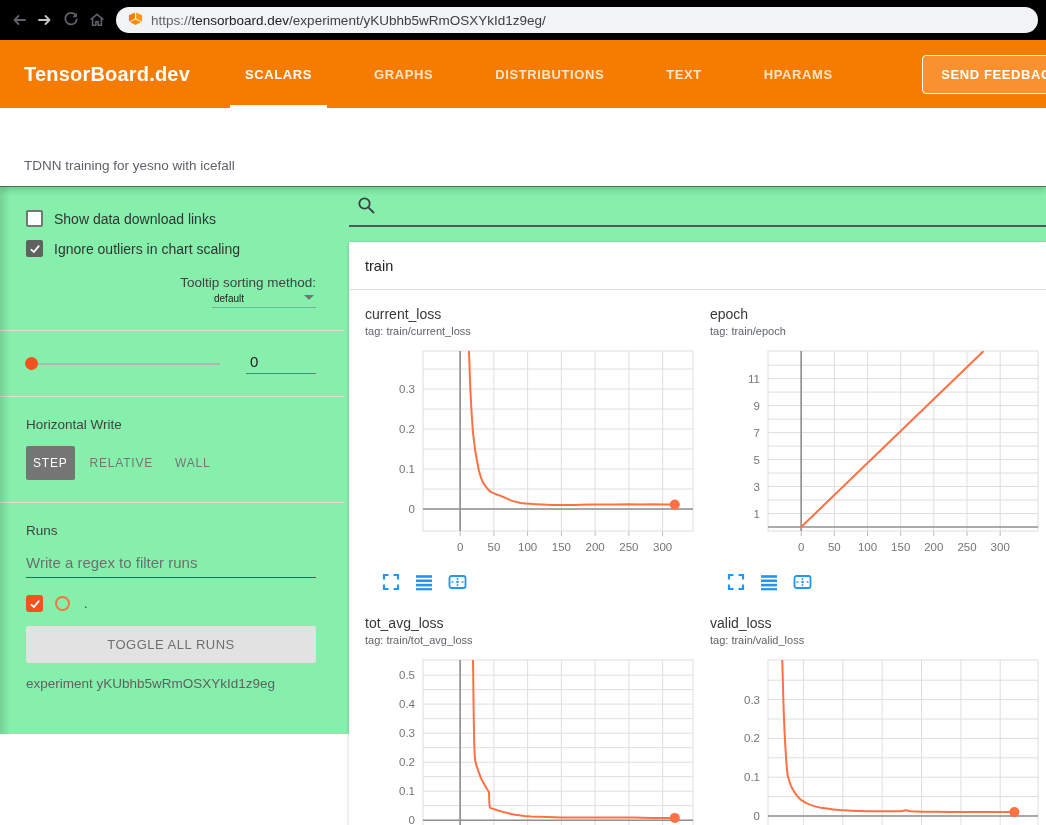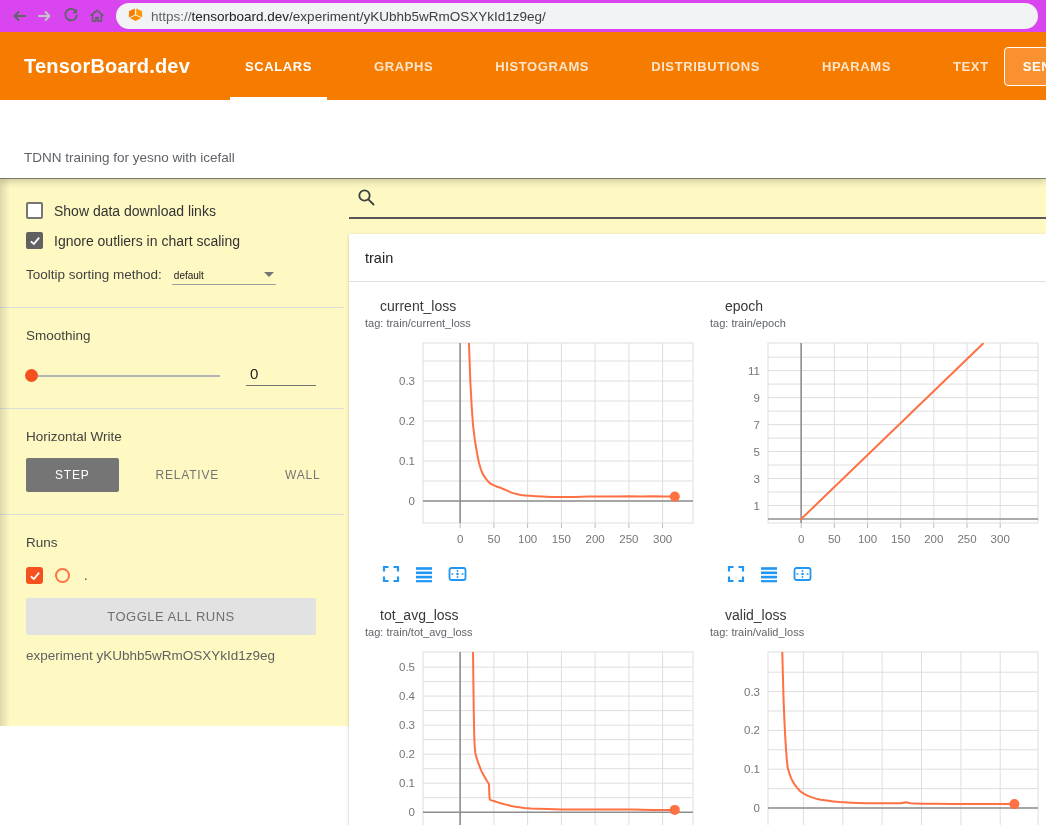--- a/index.html
+++ b/index.html
@@ -1,80 +1,80 @@
 <!DOCTYPE html>
 <html><head>
 <meta charset="utf-8">
 <style>
   * { margin:0; padding:0; box-sizing:border-box; }
   html,body { width:1046px; height:825px; overflow:hidden; background:#fff;
     font-family:"Liberation Sans", sans-serif; }
 
   
-  .browser-bar { height:32px; background:#d946ef; display:flex; align-items:center; padding:0 8px 0 6px; }
+  .browser-bar { height:40px; background:#000000; display:flex; align-items:center; padding:0 8px 0 6px; }
   .nav-btn { width:26px; height:26px; display:flex; align-items:center; justify-content:center; border-radius:50%; flex:0 0 auto; }
   .url-pill { flex:1; height:26px; background:#f1f3f4; border-radius:13px; display:flex; align-items:center; padding:0 12px; margin-left:6px; overflow:hidden; }
   .url-text { font-size:13.5px; color:#202124; white-space:nowrap; margin-left:8px; }
   .url-text .proto { color:#5f6368; }
   .url-text .path { color:#3c4043; }
 
   
   .tb-header { height:68px; background:#f57c00; display:flex; align-items:stretch; padding:0 0 0 24px; overflow:hidden; position:relative; z-index:6; }
   .brand { color:#fff; font-size:20px; font-weight:bold; align-self:center; letter-spacing:0.2px; }
   .tabs { display:flex; margin-left:40px;gap:32px; }
   .tab { display:flex; align-items:center; padding:0 15px; color:rgba(255,255,255,0.8); font-size:13px; font-weight:bold; letter-spacing:0.6px; cursor:pointer; border-bottom:3px solid transparent; border-top:3px solid transparent; }
   .tab.active { color:#fff; border-bottom:3px solid #fff; }
   .feedback-btn { align-self:center; margin-left:auto; margin-right:-34px; background:#f99130; border:1.5px solid #fff; border-radius:4px; color:#fff; font-size:13px; font-weight:bold; letter-spacing:0.6px; padding:11px 18px; white-space:nowrap; font-family:inherit; }
 
   
   .exp-row { height:78px; background:#fff; display:flex; align-items:flex-end; padding:0 0 13px 24px; position:relative; z-index:5; box-shadow:0 1px 0 rgba(0,0,0,0.42), 0 4px 7px rgba(0,0,0,0.18); }
   .exp-title { font-size:13.5px; color:#5f6368; }
 
   
-  .body { height:548px; display:flex; background:#fef9c3; position:relative; }
+  .body { height:548px; display:flex; background:#86efac; position:relative; }
   .body::before { content:""; position:absolute; left:0; top:0; bottom:0; width:10px; background:linear-gradient(to right, rgba(0,0,0,0.13), rgba(0,0,0,0)); pointer-events:none; }
 
   
   .sidebar { width:344px; flex:0 0 344px; padding:24px 28px 0 26px; }
   .check-row { display:flex; align-items:center; margin-bottom:13px; }
   .cbox { width:17px; height:17px; border:2px solid #757575; border-radius:2px; flex:0 0 auto; display:flex; align-items:center; justify-content:center; background:#fff; }
   .cbox.checked { background:#616161; border-color:#616161; }
   .cbox.orange { background:#f4511e; border-color:#f4511e; border-radius:3px; }
   .check-label { margin-left:11px; font-size:14px; color:#333; }
-  .tooltip-row { display:flex; align-items:flex-end; margin-top:18px; }
+  .tooltip-row { display:flex; align-items:flex-end; margin-top:18px;flex-direction:column; }
   .tooltip-label { font-size:13.5px; color:#424242; padding-bottom:3px; }
   .select-box { margin-left:10px; width:104px; border-bottom:1px solid #9e9e9e; display:flex; align-items:flex-end; justify-content:space-between; padding:0 2px 3px 2px; cursor:pointer; }
   .select-value { font-size:10px; color:#212121; }
   .select-arrow { width:0; height:0; border-left:5px solid transparent; border-right:5px solid transparent; border-top:5px solid #757575; margin-bottom:4px; }
   .divider { border-top:1px solid #dcdcdc; margin:22px -28px 20px -26px; }
   .section-label { font-size:13.5px; color:#424242; }
   .slider-row { display:flex; align-items:center; margin-top:22px; }
   .slider-track { flex:1; height:2px; background:#b4b4b4; position:relative; cursor:pointer; }
   .slider-thumb { position:absolute; left:-1px; top:-5.5px; width:13px; height:13px; border-radius:50%; background:#f4511e; }
   .slider-value { width:70px; margin-left:26px; border-bottom:1px solid #757575; font-size:15px; color:#212121; padding:0 2px 3px 4px; }
   .axis-btns { display:flex; gap:8px; margin-top:14px; }
-  .axis-btn { font-family:inherit; font-size:12px; letter-spacing:0.8px; color:#757575; background:transparent; border:none; padding:10px 29px; border-radius:2px; cursor:pointer; }
+  .axis-btn { font-family:inherit; font-size:12px; letter-spacing:0.8px; color:#757575; background:transparent; border:none; padding:10px 7px; border-radius:2px; cursor:pointer; }
   .axis-btn.active { background:#757575; color:#fff; }
   .regex-input { display:block; width:100%; border:none; outline:none; background:transparent; font-family:inherit; font-size:15px; color:#212121; margin-top:16px; padding:0 0 6px 0; border-bottom:1.5px solid #555; }
   .regex-input::placeholder { color:#6f6f6f; }
   .run-row { display:flex; align-items:center; margin-top:17px; cursor:pointer; }
   .run-circle { width:15px; height:15px; border:2px solid #ff7043; border-radius:50%; margin-left:12px; flex:0 0 auto; }
   .run-name { margin-left:14px; font-size:13px; color:#424242; }
   .toggle-btn { display:block; width:100%; margin-top:14px; background:#e2e2e2; border:none; border-radius:2px; font-family:inherit; font-size:13px; letter-spacing:0.5px; color:#6f6f6f; padding:11px 0; cursor:pointer; }
   .exp-label { margin-top:13px; font-size:13.5px; color:#616161; }
 
   
   .main { flex:1; padding:10px 0 0 5px; min-width:0; }
   .search-row { display:flex; align-items:center; border-bottom:2px solid #575757; padding:0 0 6px 8px; }
   .search-input { border:none; outline:none; background:transparent; font-family:inherit; font-size:15px; color:#212121; flex:1; margin-left:10px; }
   .search-input::placeholder { color:#757575; }
   .card { margin-top:15px; background:#fff; box-shadow:0 1px 3px rgba(0,0,0,0.22); }
   .card-header { padding:16px 0 15px 16px; font-size:14.5px; color:#212121; border-bottom:1px solid #e0e0e0; cursor:pointer; }
   .charts-grid { display:grid; grid-template-columns:337px 337px; column-gap:8px; row-gap:24px; padding:16px 0 40px 16px; }
-  .chart-title { font-size:14px; color:#383838;margin-left:15px; }
+  .chart-title { font-size:14px; color:#383838; }
   .chart-tag { font-size:11px; color:#5f6368; margin-top:3px; }
   .chart-plot { margin-top:8px; }
   .chart-actions { display:flex; gap:15px; padding-left:17px; margin-top:2px; color:#2196f3; }
   .chart-actions .icon-btn { background:none; border:none; padding:0; color:#2196f3; cursor:pointer; width:18px; height:18px; }
 </style>
 </head>
 <body>
 
 <div class="browser-bar">
   <div class="nav-btn">
@@ -108,24 +108,23 @@
     </span>
     <span class="url-text"><span class="proto">https://</span><span>tensorboard.dev</span><span class="path">/experiment/yKUbhb5wRmOSXYkId1z9eg/</span></span>
   </div>
 </div>
 
 <header class="tb-header">
   <div class="brand">TensorBoard.dev</div>
   <nav class="tabs">
     <div class="tab active">SCALARS</div>
     <div class="tab">GRAPHS</div>
-    <div class="tab">HISTOGRAMS</div>
     <div class="tab">DISTRIBUTIONS</div>
+    <div class="tab">TEXT</div>
     <div class="tab">HPARAMS</div>
-    <div class="tab">TEXT</div>
   </nav>
   <button class="feedback-btn">SEND FEEDBACK</button>
 </header>
 
 <div class="exp-row">
   <div class="exp-title">TDNN training for yesno with icefall</div>
 </div>
 
 <div class="body">
 
@@ -145,40 +144,40 @@
     <div class="tooltip-row">
       <span class="tooltip-label">Tooltip sorting method:</span>
       <span class="select-box">
         <span class="select-value">default</span>
         <span class="select-arrow"></span>
       </span>
     </div>
 
     <div class="divider"></div>
 
-    <div class="section-label">Smoothing</div>
     <div class="slider-row">
       <div class="slider-track">
         <div class="slider-thumb"></div>
       </div>
       <div class="slider-value">0</div>
     </div>
 
     <div class="divider"></div>
 
     <div class="section-label">Horizontal Write</div>
     <div class="axis-btns">
       <button class="axis-btn active">STEP</button>
       <button class="axis-btn">RELATIVE</button>
       <button class="axis-btn">WALL</button>
     </div>
 
     <div class="divider"></div>
 
     <div class="section-label">Runs</div>
+    <input class="regex-input" placeholder="Write a regex to filter runs" style="">
     <div class="run-row">
       <span class="cbox orange">
         <svg width="12" height="12" viewBox="0 0 16 16">
             <polyline points="2.5,8.5 6.5,12 13.5,3.5" fill="none" stroke="#fff" stroke-width="2.4"></polyline>
           </svg>
       </span>
       <span class="run-circle"></span>
       <span class="run-name">.</span>
     </div>
     <button class="toggle-btn">TOGGLE ALL RUNS</button>

